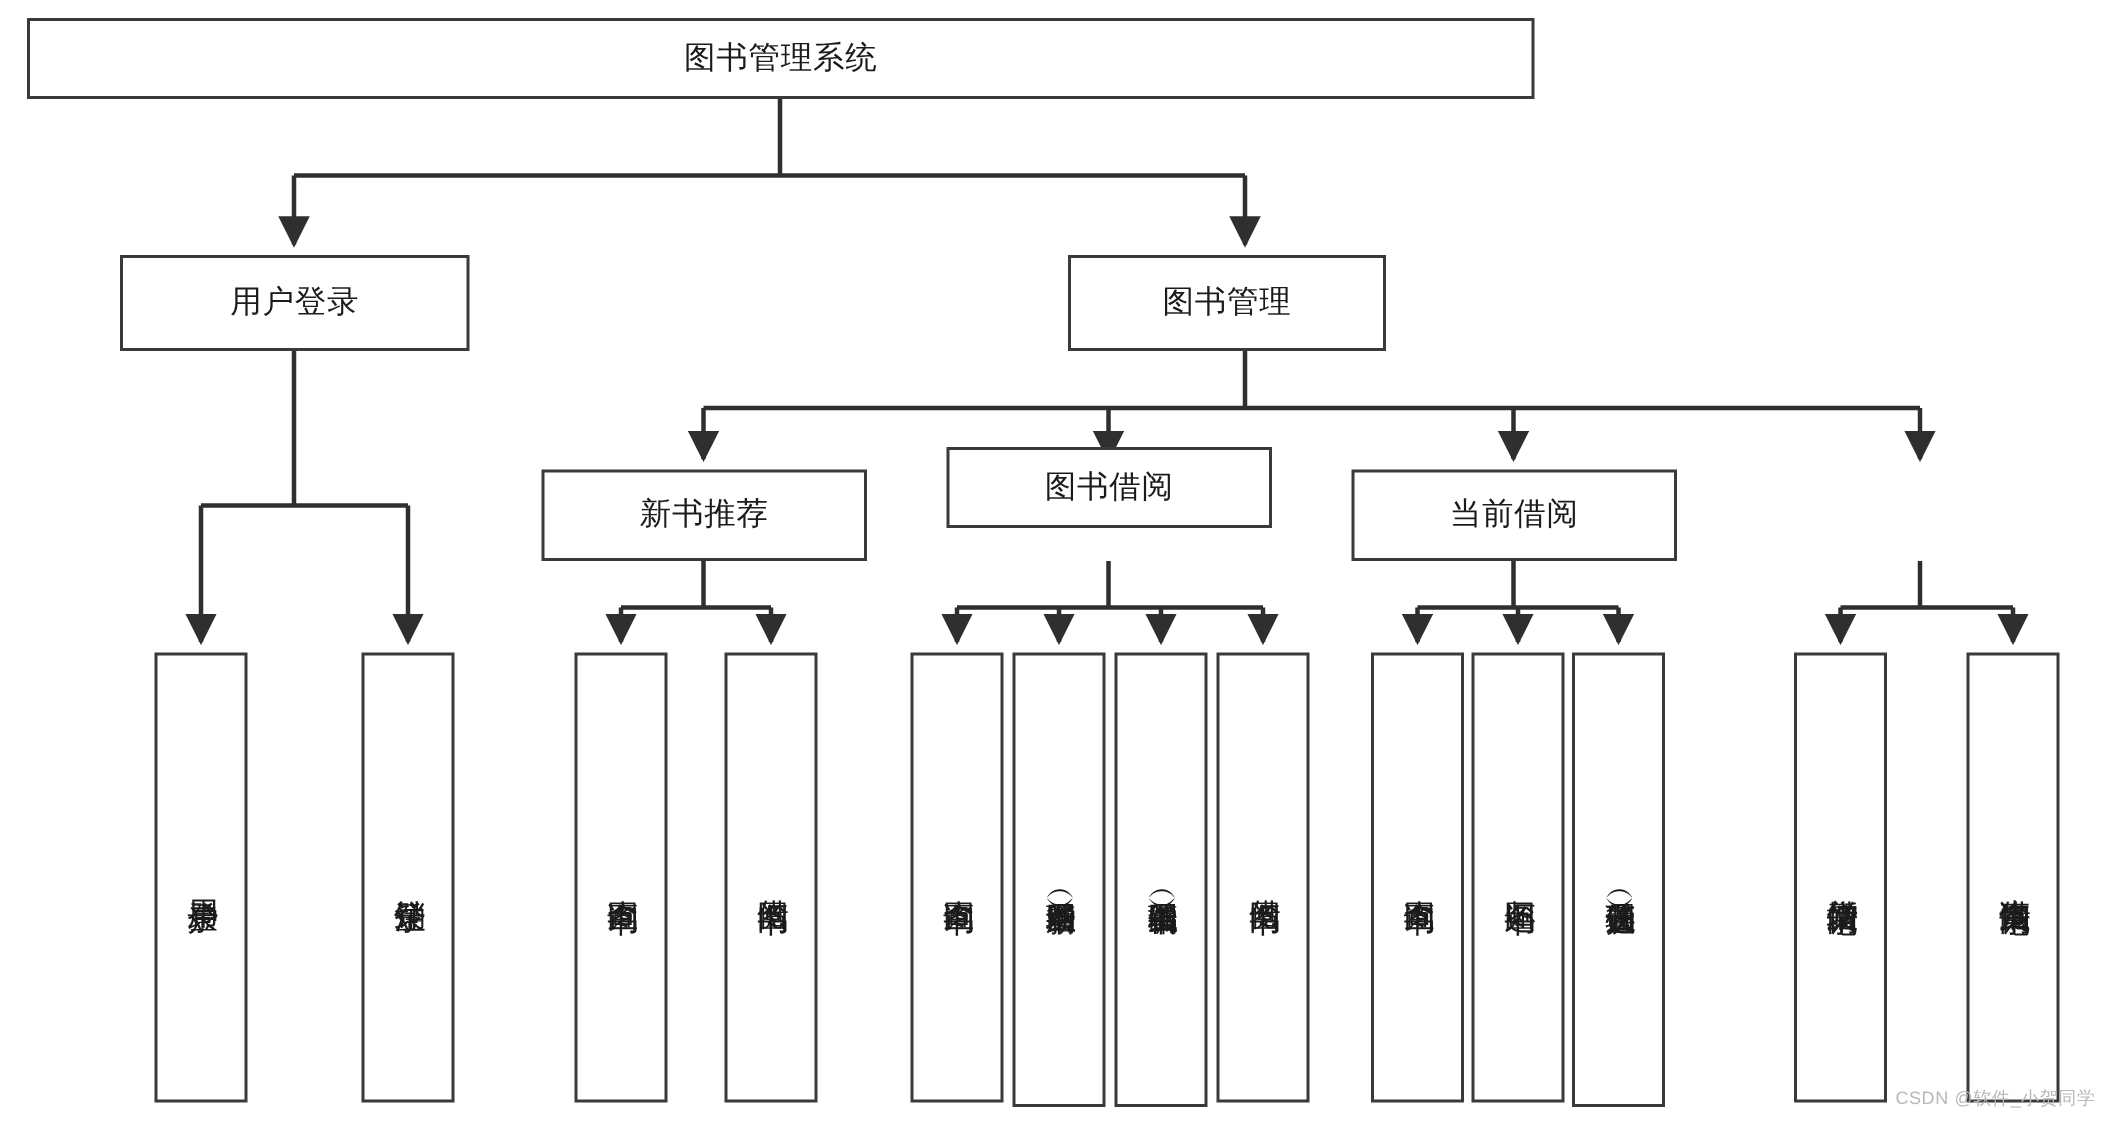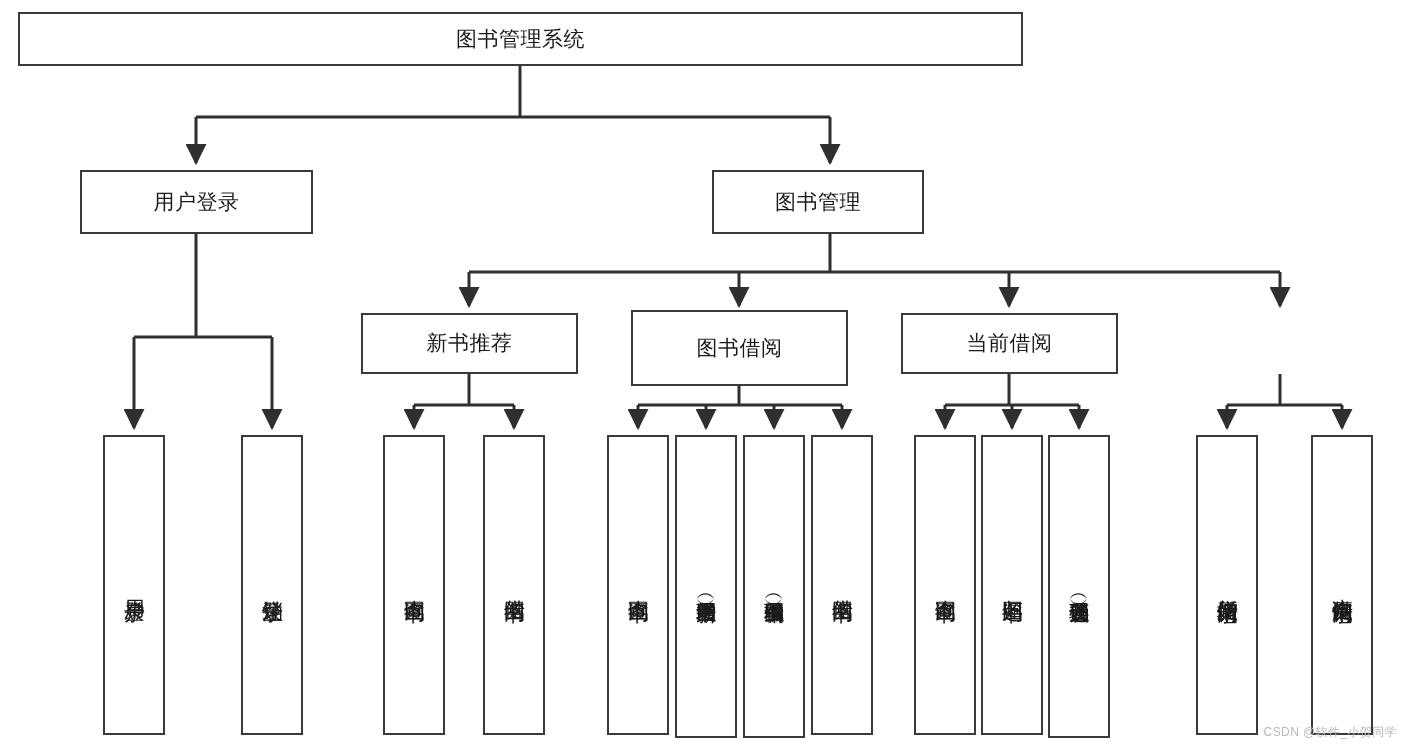--- a/index.html
+++ b/index.html
@@ -136,21 +136,21 @@
   <div class="node horizontal" style="left:80px; top:170px; width:233px; height:64px;">
     <span class="label">用户登录</span>
   </div>
   <div class="node horizontal" style="left:712px; top:170px; width:212px; height:64px;">
     <span class="label">图书管理</span>
   </div>
 
   <div class="node horizontal" style="left:361px; top:313px; width:217px; height:61px;">
     <span class="label">新书推荐</span>
   </div>
-  <div class="node horizontal" style="left:631px; top:310px; width:217px; height:76px;">
+  <div class="node horizontal" style="left:631px; top:298px; width:217px; height:54px;">
     <span class="label">图书借阅</span>
   </div>
   <div class="node horizontal" style="left:901px; top:313px; width:217px; height:61px;">
     <span class="label">当前借阅</span>
   </div>
 
   <div class="node vertical" style="left:103px; top:435px; width:62px; height:300px;">
     <span class="label">用户登录</span>
   </div>
   <div class="node vertical" style="left:241px; top:435px; width:62px; height:300px;">

